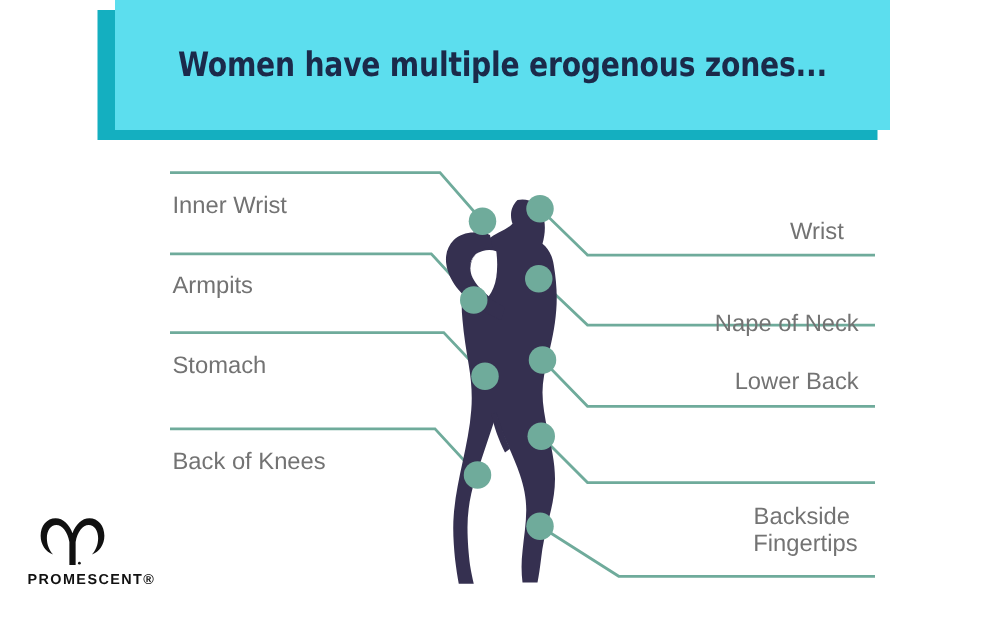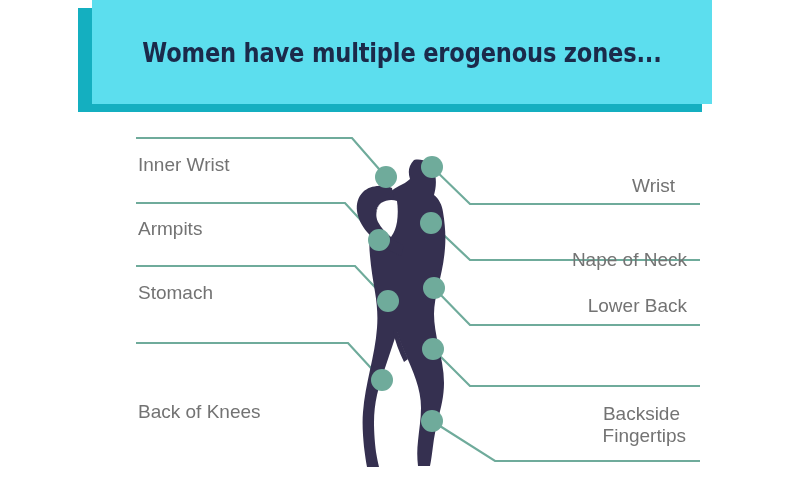--- a/index.html
+++ b/index.html
@@ -202,22 +202,42 @@
         <circle cx="434" cy="288" r="11" fill="#6FAB9B"></circle>
         <circle cx="433" cy="349" r="11" fill="#6FAB9B"></circle>
         <circle cx="432" cy="421" r="11" fill="#6FAB9B"></circle>
       </g>
   </svg>
 
   <div id="labels-layer">
       <div class="zone-label left" style="top: 155px; left: 138px;">Inner Wrist</div>
       <div class="zone-label left" style="top: 219px; left: 138px; text-align: right;">Armpits</div>
       <div class="zone-label left" style="top: 283px; left: 138px;">Stomach</div>
-      <div class="zone-label left" style="top: 360px; left: 138px; margin-top: 42px;">Back of Knees</div>
+      <div class="zone-label left" style="top: 360px; left: 138px;">Back of Knees</div>
       <div class="zone-label right" style="top: 176px; right: 125px;">Wrist</div>
       <div class="zone-label right" style="top: 231px; right: 113px; margin-top: 19px;">Nape of Neck</div>
       <div class="zone-label right" style="top: 296px; right: 113px; text-align: right;">Lower Back</div>
       <div class="zone-label right" style="top: 357px; right: 120px; margin-top: 47px;">Backside</div>
       <div class="zone-label right" style="top: 426px; right: 114px;">Fingertips</div>
     </div>
 
+  <div class="logo">
+    <svg class="logo-mark" width="56" height="42" viewBox="0 0 56 42">
+      <path fill="#111111" d="M28,14.5
+               C25.5,7.5 20.5,2.5 14.5,2.5
+               C7.5,2.5 2.5,8.5 2.5,16.5
+               C2.5,23.5 6.5,29.5 12.5,31.5
+               C9.5,28.5 7.5,23.5 7.5,18.5
+               C7.5,12.5 10.5,8 15,8
+               C20,8 24,13.5 25.5,21.5
+               L25.5,40 L30.5,40 L30.5,21.5
+               C32,13.5 36,8 41,8
+               C45.5,8 48.5,12.5 48.5,18.5
+               C48.5,23.5 46.5,28.5 43.5,31.5
+               C49.5,29.5 53.5,23.5 53.5,16.5
+               C53.5,8.5 48.5,2.5 41.5,2.5
+               C35.5,2.5 30.5,7.5 28,14.5 Z"></path>
+      <circle cx="33.5" cy="38.5" r="1.1" fill="#111111"></circle>
+    </svg>
+    <div class="logo-wordmark">PROMESCENT®</div>
+  </div>
 
 </div>
 
 </body></html>

